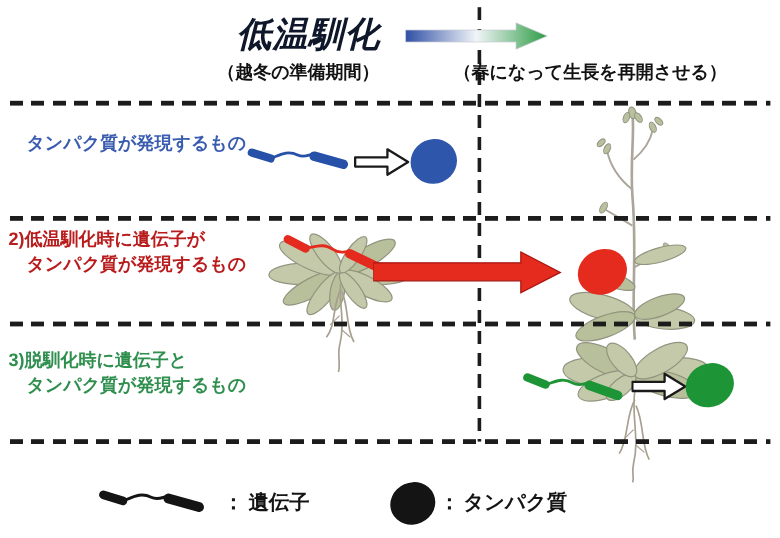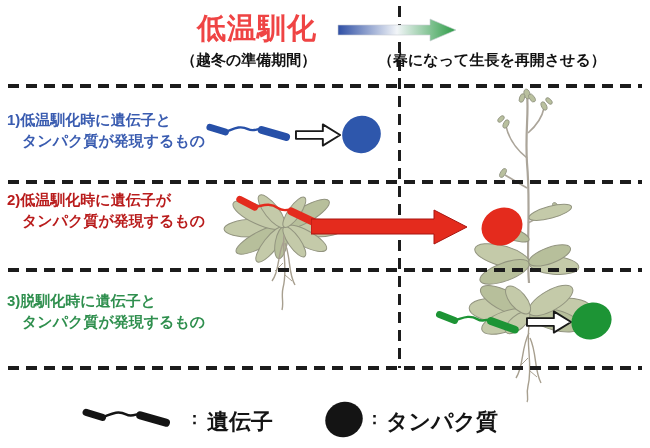--- a/index.html
+++ b/index.html
@@ -7,38 +7,38 @@
     position:relative;width:650px;height:448px;background:#ffffff;overflow:hidden;
     font-family:"Liberation Sans","DejaVu Sans",sans-serif;
   }
   
   .hline{position:absolute;left:8px;width:634px;height:4px;z-index:3;
     background:repeating-linear-gradient(90deg,#1c1c1c 0 11px,transparent 11px 18px);}
   .vline{position:absolute;left:398px;top:6px;width:3px;height:362px;z-index:2;
     background:repeating-linear-gradient(180deg,#1c1c1c 0 11px,transparent 11px 18px);}
   
   .title{position:absolute;font-weight:bold;font-size:29px;letter-spacing:1px;z-index:4;white-space:nowrap;}
-  .title.blue{color:#ef4444;}
+  .title.blue{color:#0f172a;font-style:italic;}
   .title.green{color:#0f8f3c;}
   .subtitle{position:absolute;font-weight:bold;font-size:15px;color:#121212;z-index:4;white-space:nowrap;}
   
   .rowtext{position:absolute;font-weight:bold;font-size:15px;line-height:21px;z-index:5;white-space:nowrap;}
   .rowtext .ind{padding-left:15px;}
   .rowtext.blue{color:#3a5cb0;}
   .rowtext.red{color:#b91c1c;}
   .rowtext.green{color:#2f8f4e;}
   
   .gene{position:absolute;z-index:5;overflow:visible;}
   .warrow{position:absolute;z-index:5;}
   .bigarrow{position:absolute;z-index:5;}
   .gradarrow{position:absolute;z-index:4;}
   .ellipse{position:absolute;border-radius:50%;z-index:5;}
   .plant{position:absolute;z-index:1;}
   
-  .legend-text{position:absolute;font-weight:bold;font-size:22px;color:#141414;z-index:5;white-space:nowrap;}
+  .legend-text{position:absolute;font-weight:bold;font-size:17px;color:#141414;z-index:5;white-space:nowrap;}
   .legend-colon{position:absolute;font-weight:bold;font-size:17px;color:#141414;z-index:5;}
 </style>
 </head>
 <body>
 
 <svg width="0" height="0" style="position:absolute" aria-hidden="true">
   <defs>
     <symbol id="gene-sym" viewBox="0 0 90 32">
       <path d="M14,12 C22,20 31,4 45,11 C53,15 57,7 64,12" fill="none" stroke="currentColor" stroke-width="2.4"></path>
       <line x1="6" y1="9" x2="22" y2="14" stroke="currentColor" stroke-width="7" stroke-linecap="round"></line>
@@ -135,21 +135,20 @@
         <stop offset="0" stop-color="#2f4fa5"></stop>
         <stop offset="0.5" stop-color="#f2f5f8"></stop>
         <stop offset="1" stop-color="#2c9c45"></stop>
       </linearGradient>
     </defs>
     <polygon points="1,9 93,9 93,3 119,14 93,25 93,19 1,19" fill="url(#hg)" stroke="#c9cdd4" stroke-width="0.6"></polygon>
   </svg>
   <div class="subtitle" style="left:378px;top:51px;">（春になって生長を再開させる）</div>
 
   <div class="rowtext blue" style="left:7px;top:109px;">
-    <div>1)低温馴化時に遺伝子と</div>
     <div class="ind">タンパク質が発現するもの</div>
   </div>
   <svg class="gene" style="left:204px;top:118px;color:#2750a8;" width="88" height="32" viewBox="0 0 90 32">
       <use href="#gene-sym"></use>
     </svg>
   <svg class="warrow" style="left:295px;top:121px;" width="48" height="28" viewBox="0 0 50 28">
       <use href="#warrow-sym"></use>
     </svg>
   <div class="ellipse" style="left:342px;top:116px;width:39px;height:37px;background:#2e57ac;transform:rotate(-24deg);"></div>
 

